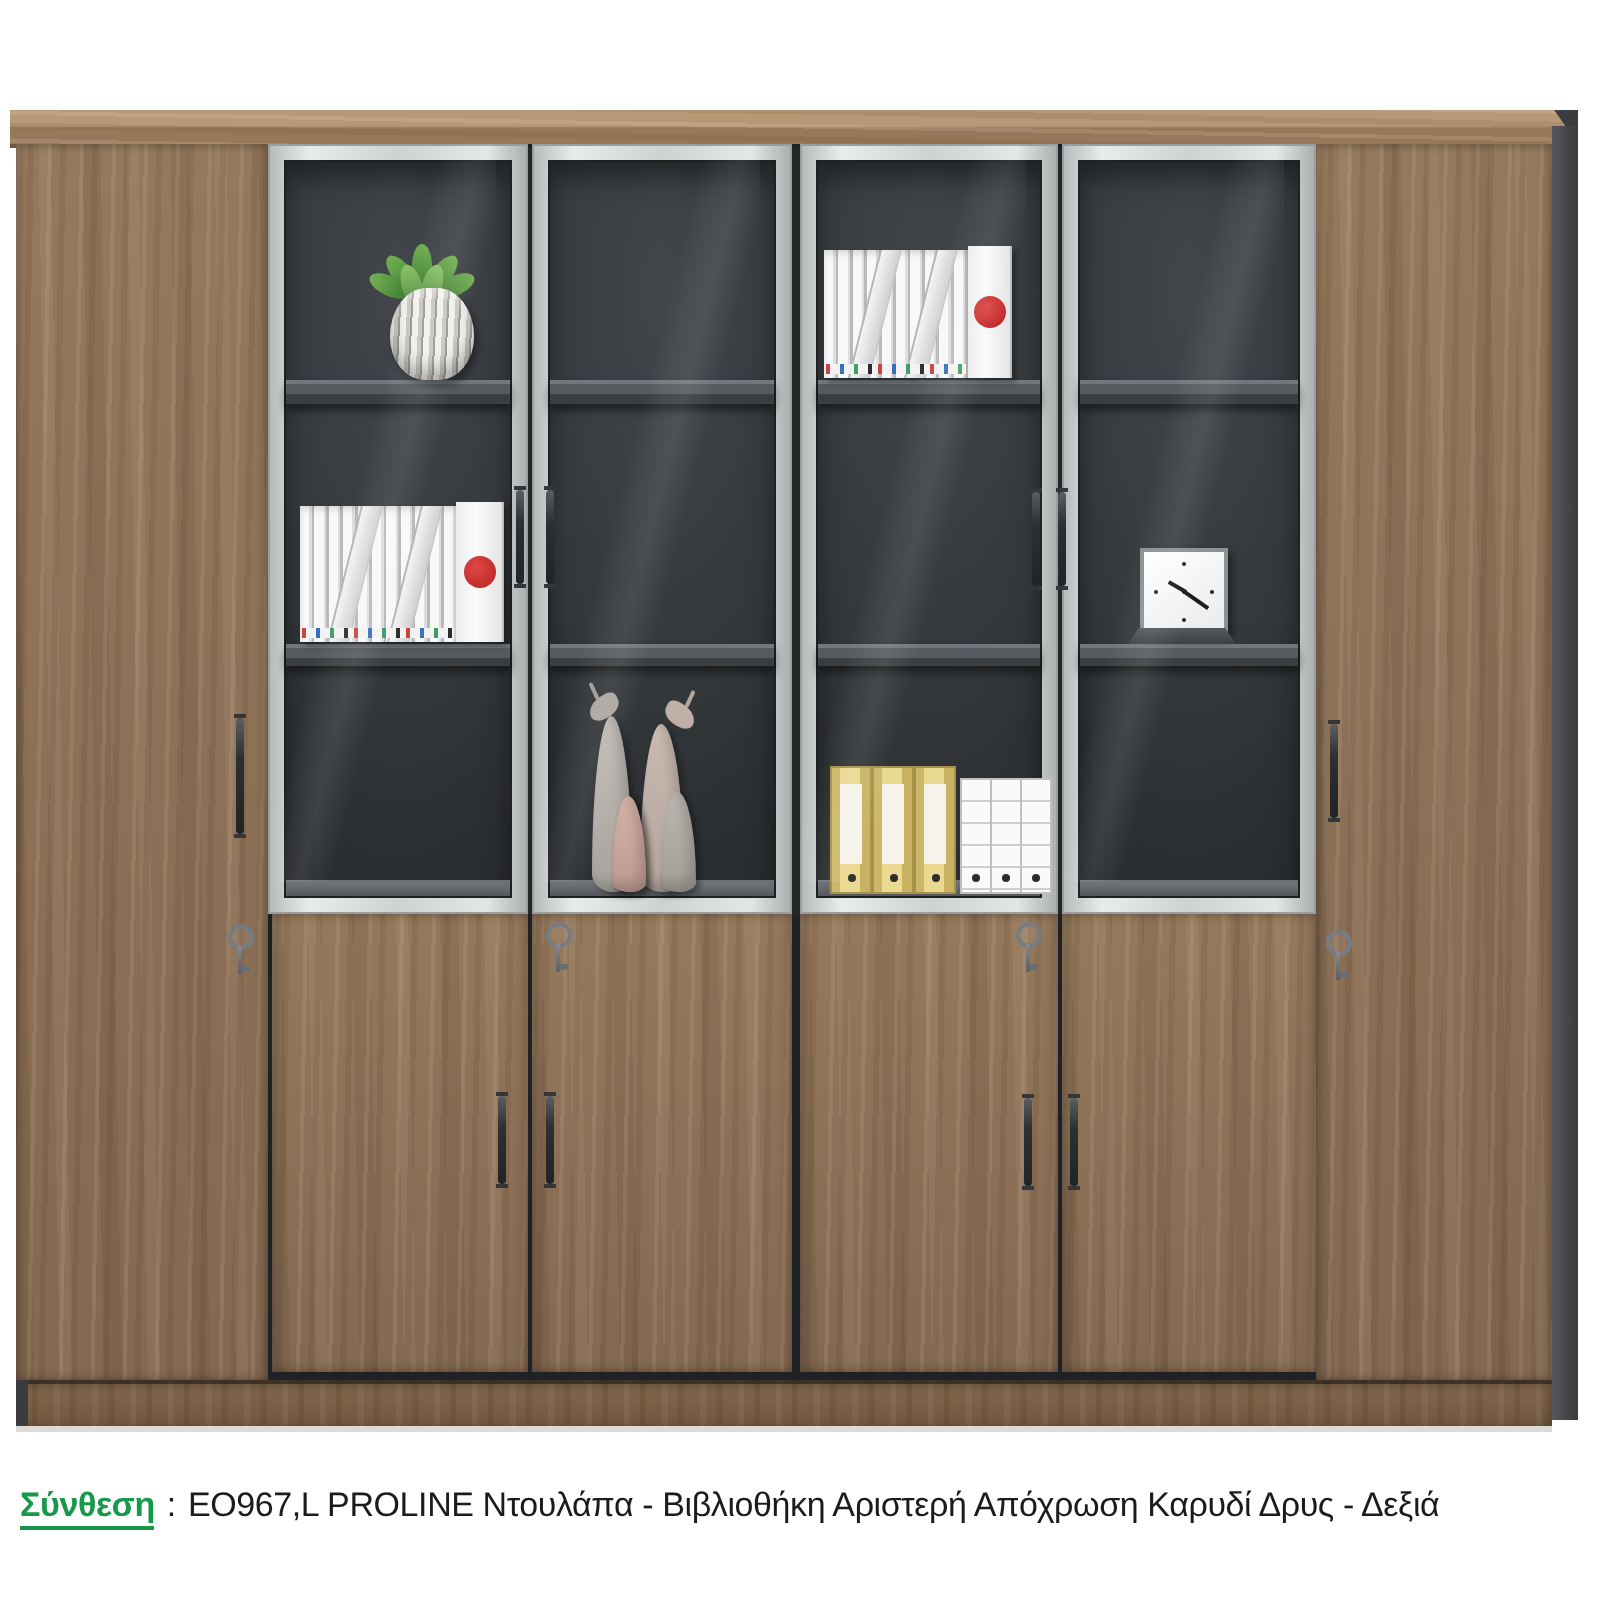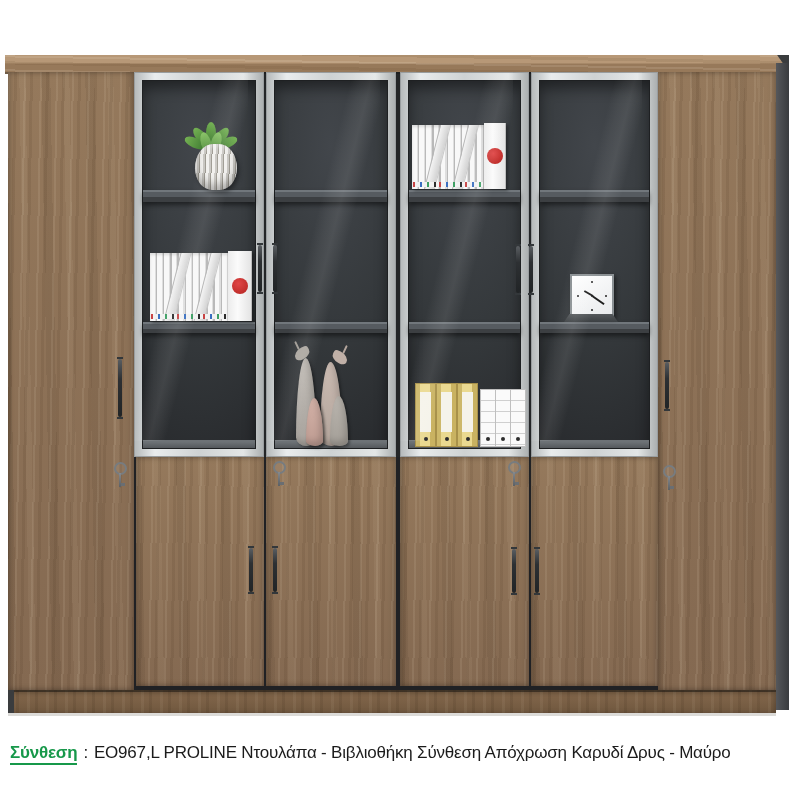--- a/index.html
+++ b/index.html
@@ -267,17 +267,17 @@
   </div>
 
   <div class="abs wood wood-plinth" style="left:8px;top:690px;width:768px;height:23px;"></div>
   <div class="abs" style="left:8px;top:690px;width:6px;height:23px;background:#3a3c3e;"></div>
   <div class="abs" style="left:8px;top:713px;width:768px;height:3px;background:#dcdbd8;"></div>
 
   <div id="caption">
     <span class="lbl">Σύνθεση</span>
     <span class="sep">:</span>
     <div class="lines">
-      <div>EO967,L PROLINE Ντουλάπα - Βιβλιοθήκη Σύνθεση Απόχρωση Καρυδί Δρυς - Μαύρο</div>
+      <div>EO967,L PROLINE Ντουλάπα - Βιβλιοθήκη Αριστερή Απόχρωση Καρυδί Δρυς - Δεξιά</div>
     </div>
   </div>
 
 </div>
 
 </body></html>

